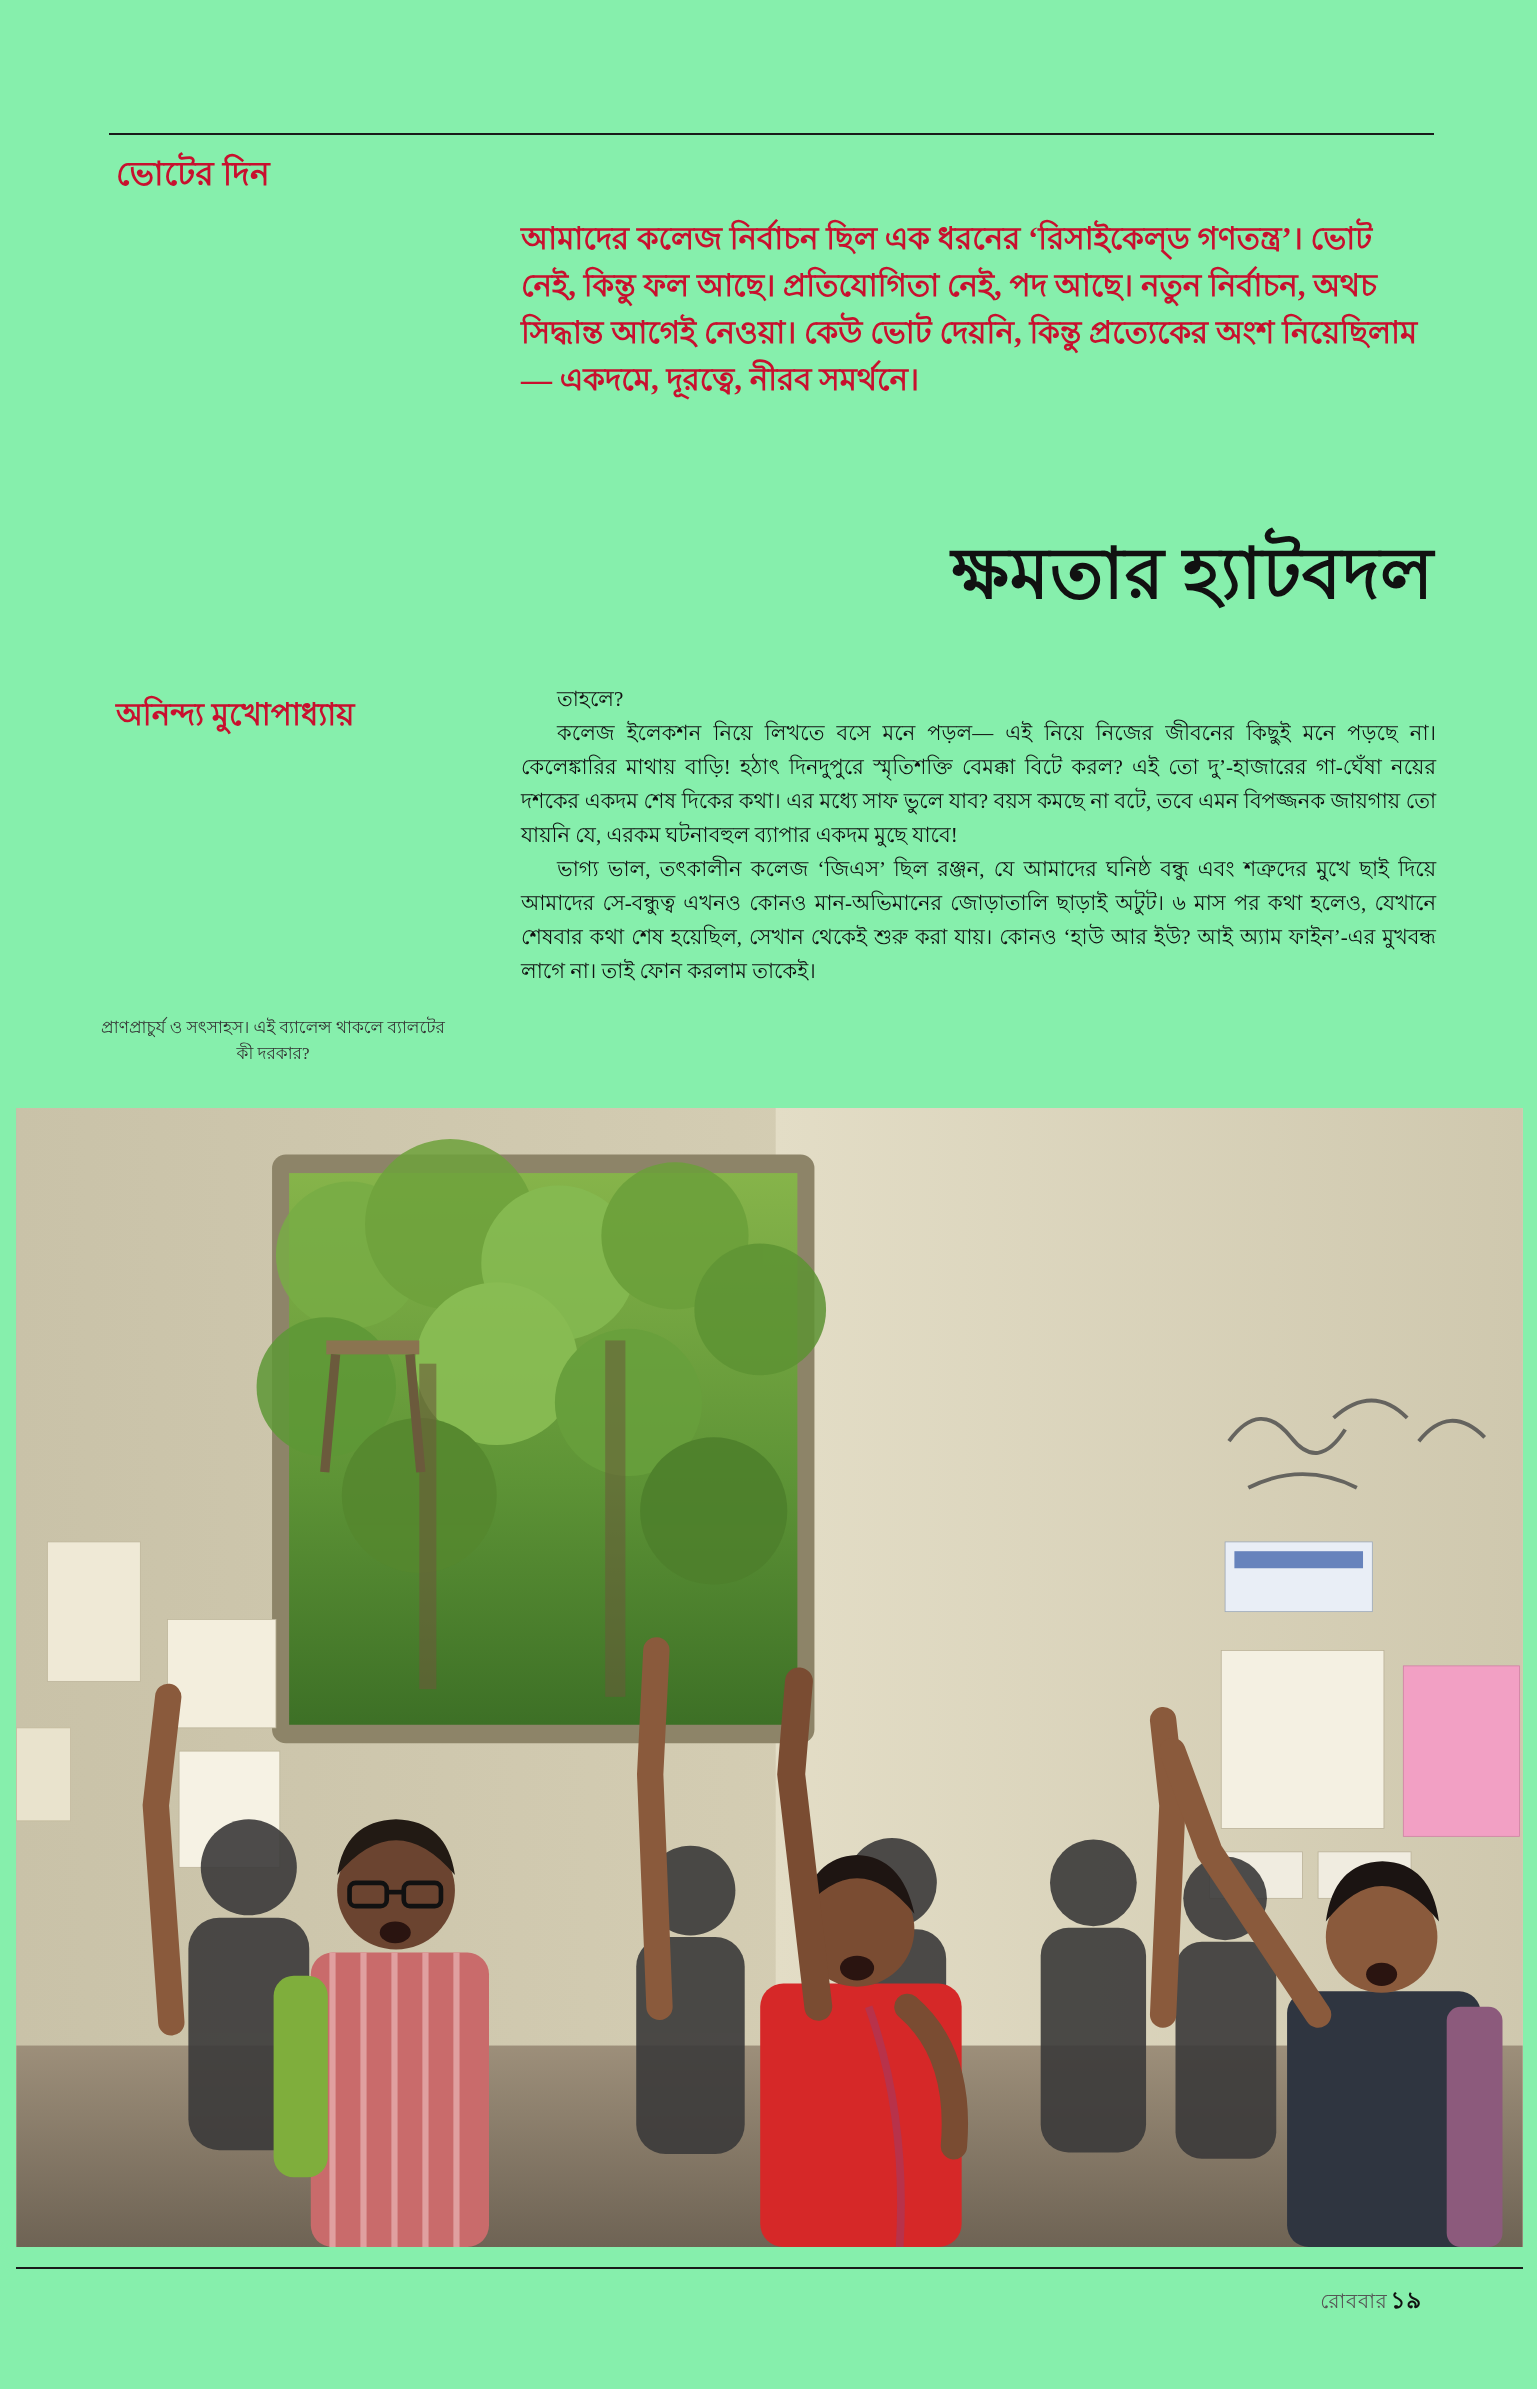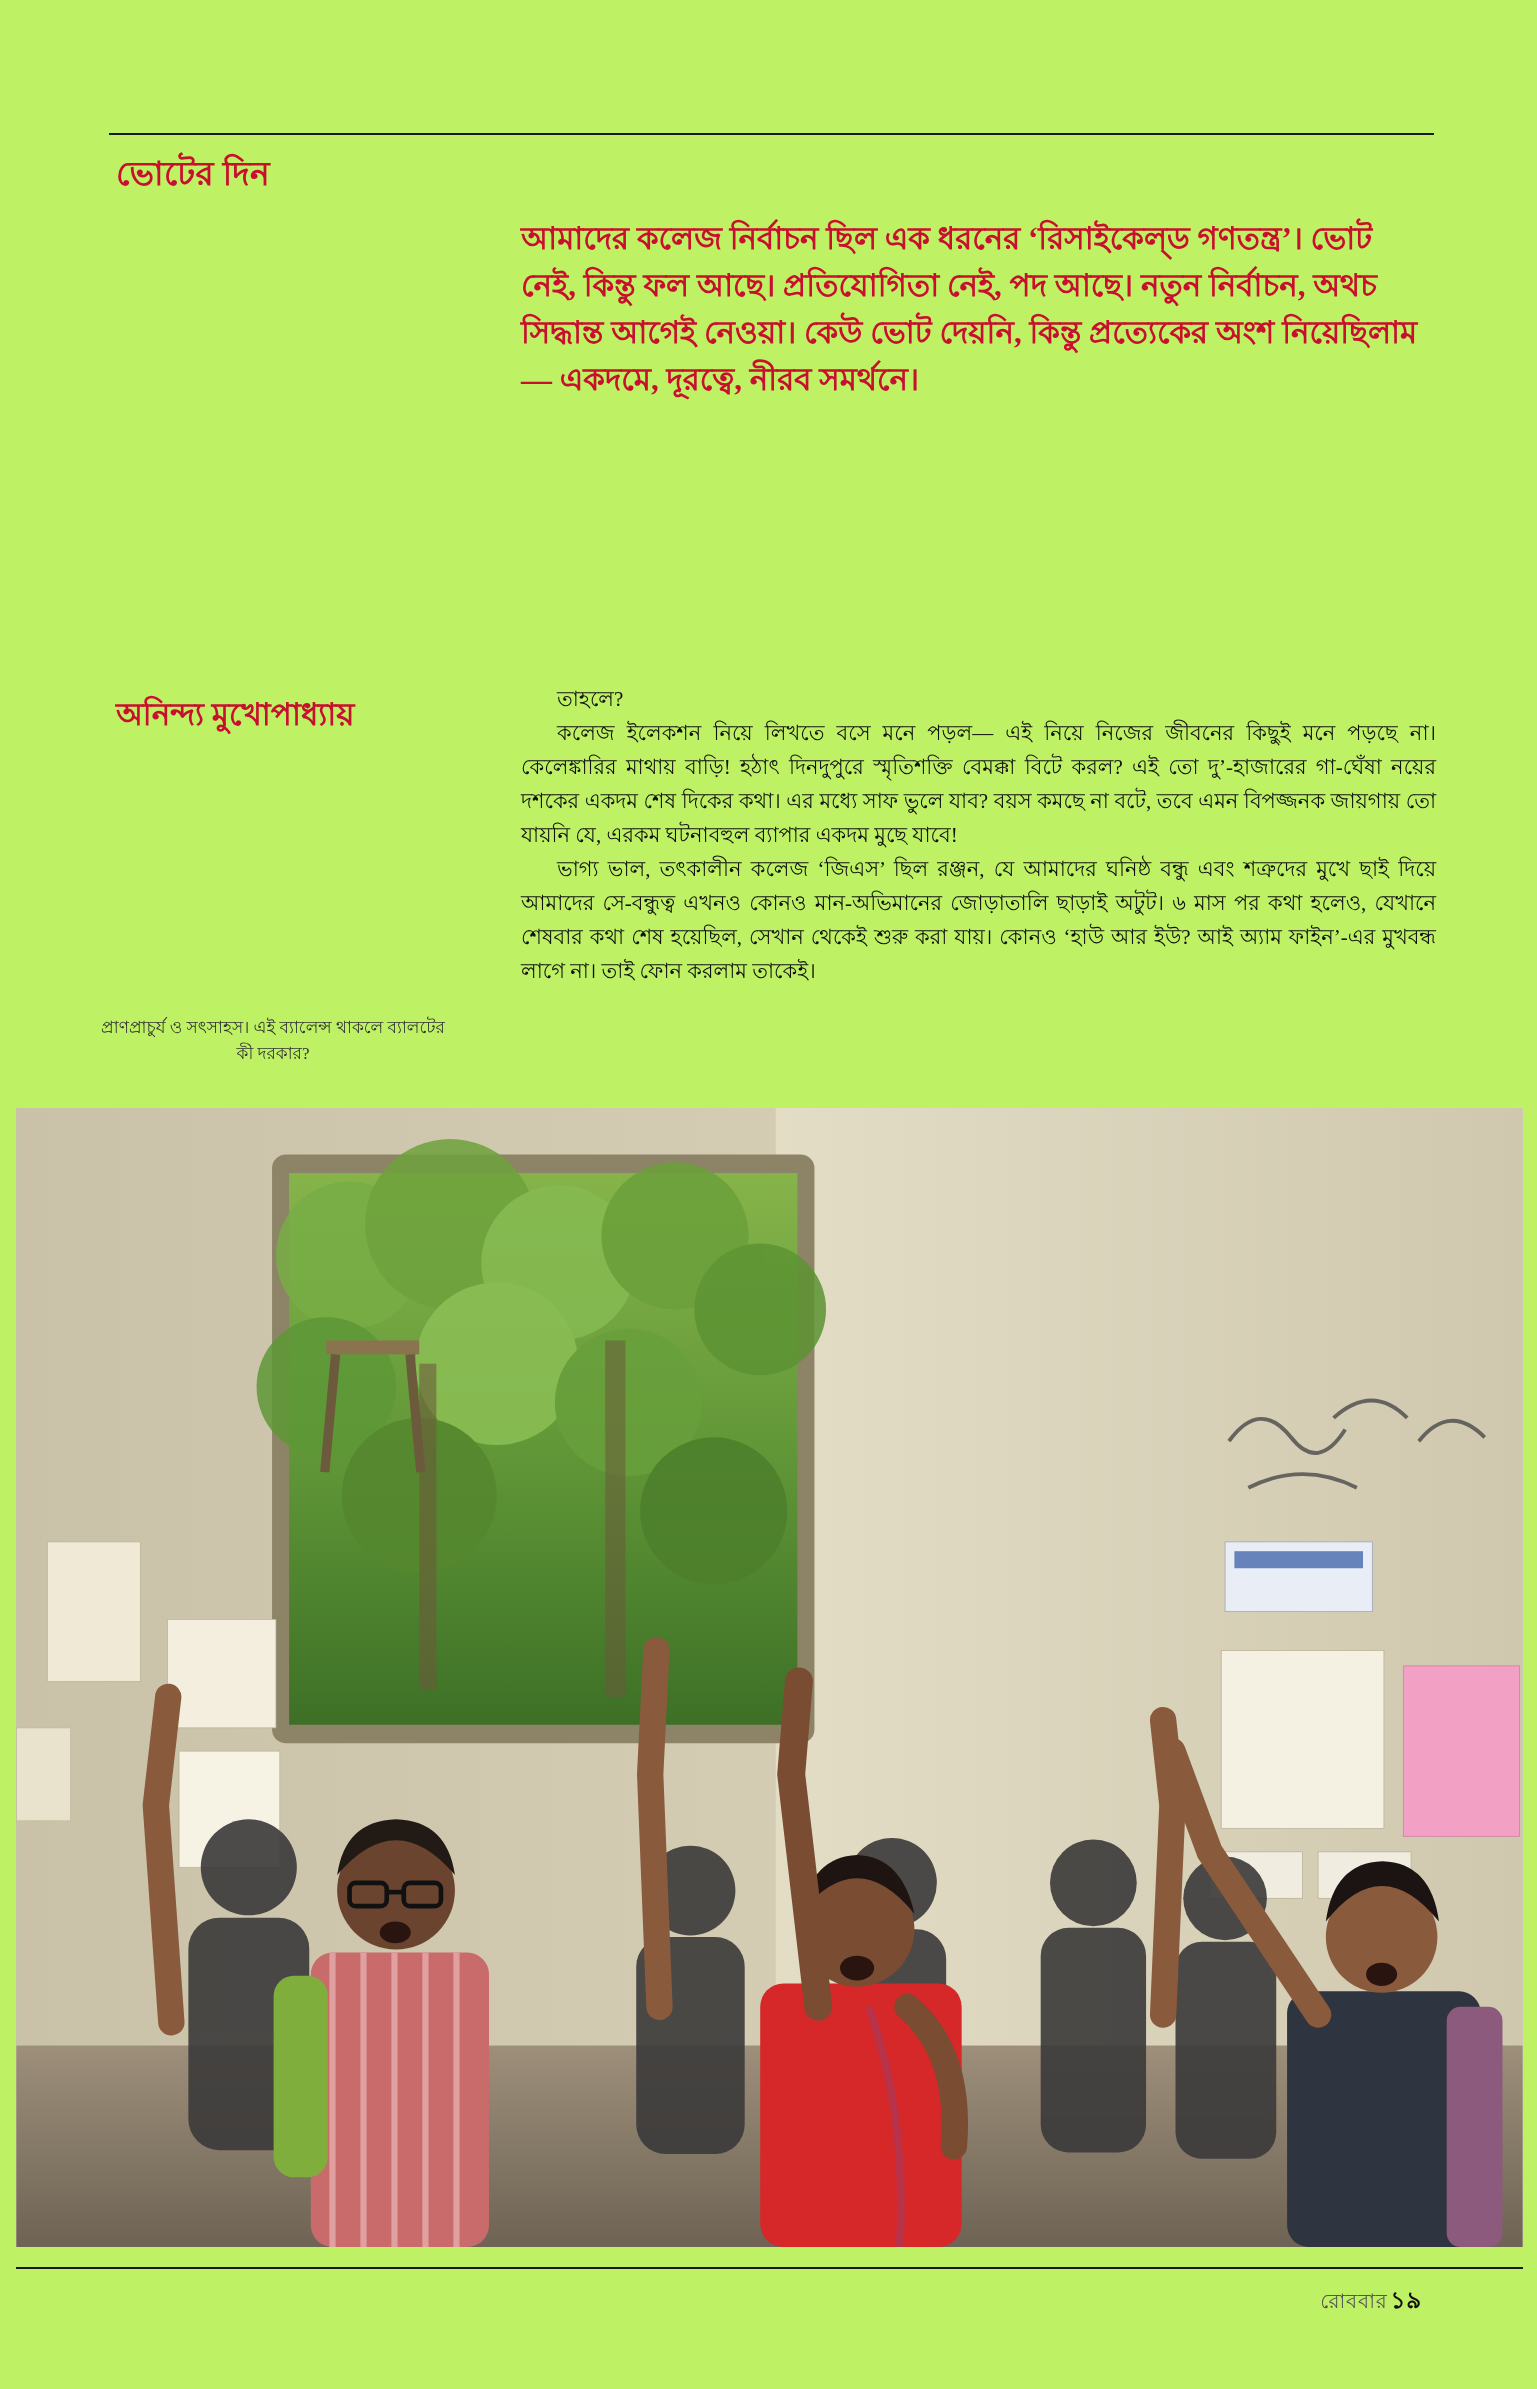--- a/index.html
+++ b/index.html
@@ -10,21 +10,21 @@
   body {
     width: 1538px;
     height: 2389px;
     font-family: "Liberation Serif", serif;
     position: relative;
     overflow: hidden;
   }
   .page {
     position: absolute;
     inset: 0;
-    background: #bef264;
+    background: #86efac;
   }
 
   
   .top-rule {
     position: absolute;
     left: 109px;
     top: 133px;
     width: 1325px;
     height: 2.3px;
     background: #1a1a1a;
@@ -152,20 +152,21 @@
 <body>
 
 <div class="page">
 
   <div class="top-rule"></div>
 
   <div class="kicker">ভোটের দিন</div>
 
   <div class="standfirst">আমাদের কলেজ নির্বাচন ছিল এক ধরনের ‘রিসাইকেল্‌ড গণতন্ত্র’। ভোট নেই, কিন্তু ফল আছে। প্রতিযোগিতা নেই, পদ আছে। নতুন নির্বাচন, অথচ সিদ্ধান্ত আগেই নেওয়া। কেউ ভোট দেয়নি, কিন্তু প্রত্যেকের অংশ নিয়েছিলাম— একদমে, দূরত্বে, নীরব সমর্থনে।</div>
 
+  <div class="headline">ক্ষমতার হ্যাটবদল</div>
 
   <div class="byline">অনিন্দ্য মুখোপাধ্যায়</div>
 
   <div class="body-col">
     <p class="indent">তাহলে?</p>
     <p class="indent">কলেজ ইলেকশন নিয়ে লিখতে বসে মনে পড়ল— এই নিয়ে নিজের জীবনের কিছুই মনে পড়ছে না। কেলেঙ্কারির মাথায় বাড়ি! হঠাৎ দিনদুপুরে স্মৃতিশক্তি বেমক্কা বিটে করল? এই তো দু’-হাজারের গা-ঘেঁষা নয়ের দশকের একদম শেষ দিকের কথা। এর মধ্যে সাফ ভুলে যাব? বয়স কমছে না বটে, তবে এমন বিপজ্জনক জায়গায় তো যায়নি যে, এরকম ঘটনাবহুল ব্যাপার একদম মুছে যাবে!</p>
     <p class="indent">ভাগ্য ভাল, তৎকালীন কলেজ ‘জিএস’ ছিল রঞ্জন, যে আমাদের ঘনিষ্ঠ বন্ধু এবং শত্রুদের মুখে ছাই দিয়ে আমাদের সে-বন্ধুত্ব এখনও কোনও মান-অভিমানের জোড়াতালি ছাড়াই অটুট। ৬ মাস পর কথা হলেও, যেখানে শেষবার কথা শেষ হয়েছিল, সেখান থেকেই শুরু করা যায়। কোনও ‘হাউ আর ইউ? আই অ্যাম ফাইন’-এর মুখবন্ধ লাগে না। তাই ফোন করলাম তাকেই।</p>
   </div>
 
   <div class="photo-caption">প্রাণপ্রাচুর্য ও সৎসাহস। এই ব্যালেন্স থাকলে ব্যালটের কী দরকার?</div>

